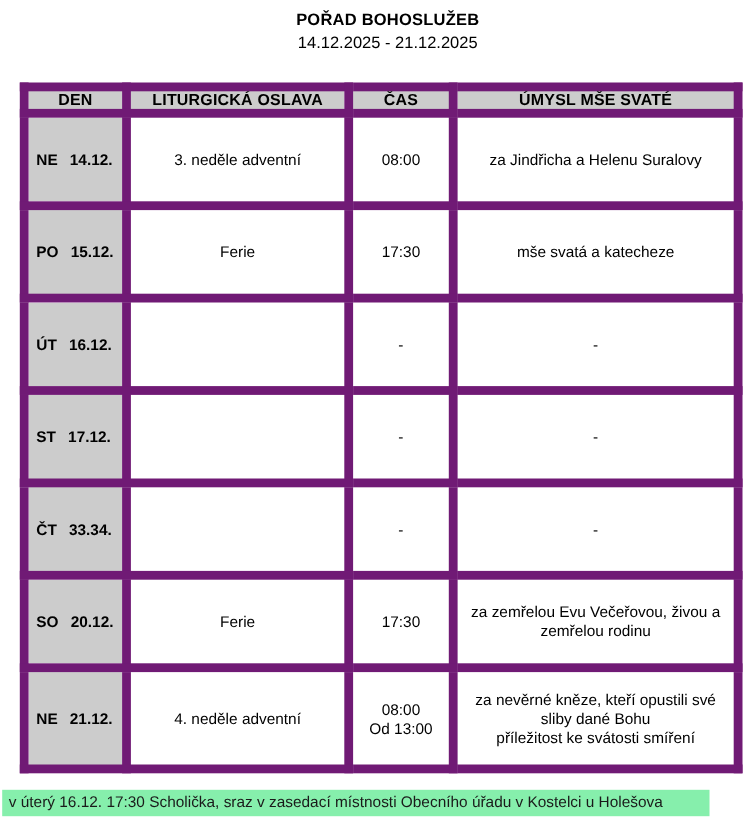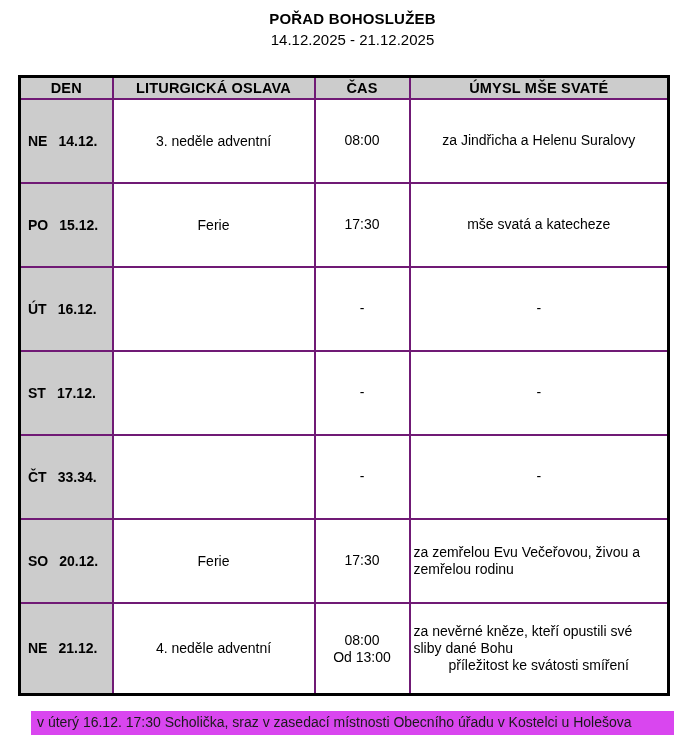--- a/index.html
+++ b/index.html
@@ -43,21 +43,21 @@
   
   table.schedule {
     border-collapse: collapse;
     table-layout: fixed;
     width: 649px;
     margin: 24px 0 0 18px;
     border: 3px solid #000000;
   }
   table.schedule th,
   table.schedule td {
-    border: 2px solid #701a75;
+    border: 8px solid #701a75;
     padding: 0;
     font-size: 14px;
     vertical-align: middle;
     overflow: hidden;
   }
   col.c-den   { width: 93px; }
   col.c-lit   { width: 202px; }
   col.c-cas   { width: 95px; }
   col.c-umysl { width: 259px; }
 
@@ -81,20 +81,21 @@
   td.day-cell .day-abbr {
     padding-left: 7px;
   }
   td.day-cell .day-date {
     padding-left: 11px;
   }
   td.feast-cell {
     text-align: center;
   }
   td.time-cell, td.intention-cell {
+    text-align: center;
   }
   .stack {
     display: flex;
     flex-direction: column;
     height: 100%;
     justify-content: center;
   }
   .stack.multi {
     justify-content: space-between;
     padding: 6px 0 5px 0;
@@ -114,23 +115,23 @@
     display: flex;
     align-items: center;
     justify-content: center;
     line-height: 17px;
   }
   td.intention-cell .entry {
     padding: 0 3px;
   }
   
   .footer-note {
-    margin: 15px 0 0 31px;
+    margin: 15px 0 0 2px;
     width: 631px;
-    background: #d946ef;
+    background: #86efac;
     font-size: 14px;
     line-height: 19px;
     padding: 2px 6px 3px 6px;
     color: #1a1a1a;
   }
 </style>
 </head>
 <body>
 
 <div class="page">

